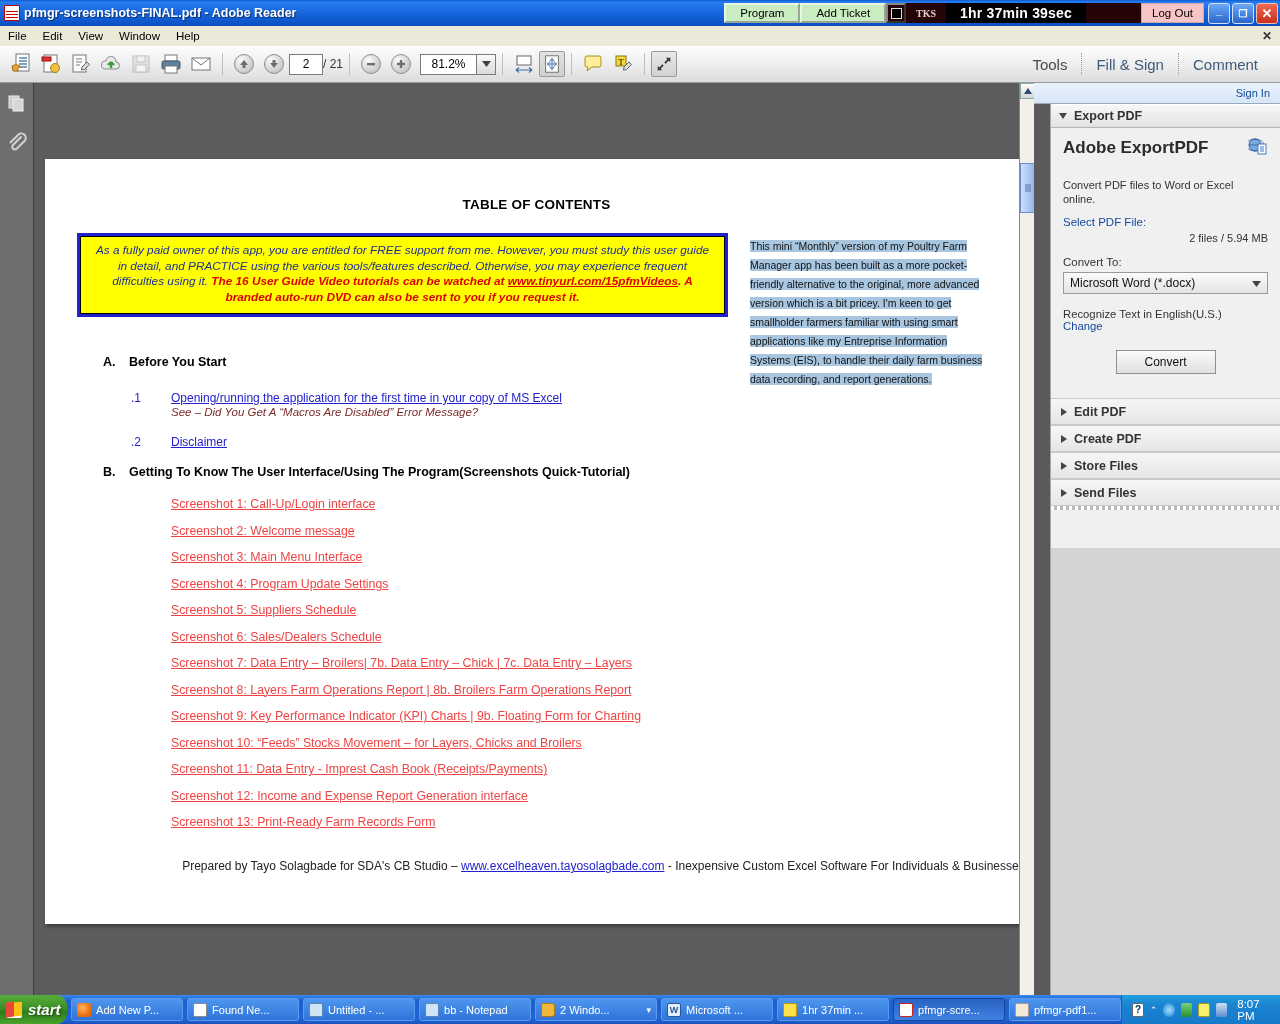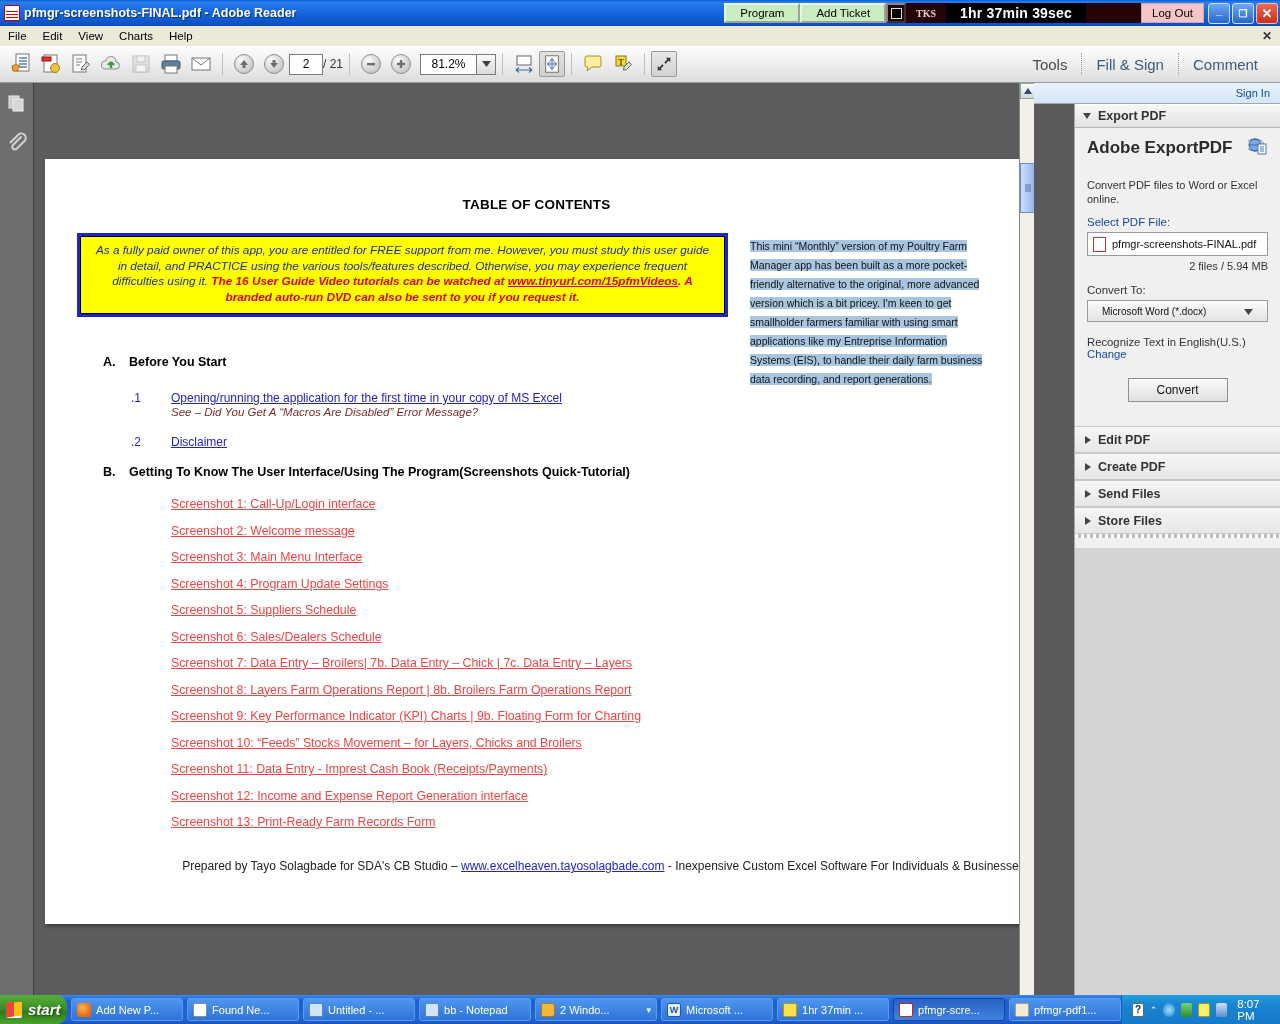--- a/index.html
+++ b/index.html
@@ -186,21 +186,21 @@
 
   
   .signin {
     position: absolute; top: 83px; right: 0; width: 246px; height: 21px;
     background: linear-gradient(180deg,#e9f2fd,#d6e6f8);
     border-bottom: 1px solid #9ab; display:flex; align-items:center; justify-content:flex-end;
     padding-right: 10px;
   }
   .signin span { color: #134a91; font-size: 11px; }
   .rightpanel {
-    position: absolute; top: 104px; right: 0; width: 206px; bottom: 29px;
+    position: absolute; top: 104px; right: 0; width: 230px; bottom: 29px;
     background: #f0f0f0; border-left: 1px solid #a8a8a8;
   }
   .rp-header {
     height: 24px; background: linear-gradient(180deg,#f7f7f7,#e2e2e2);
     border-bottom: 1px solid #b5b5b5; border-top: 1px solid #fff;
     display: flex; align-items: center; padding-left: 8px;
     font-size: 12.5px; font-weight: bold; color: #333;
   }
   .tri { width:0;height:0; margin-right:7px; }
   .tri.down { border-left:4.5px solid transparent; border-right:4.5px solid transparent; border-top:6px solid #444; }
@@ -211,21 +211,21 @@
   .rp-label { font-size: 11.5px; color: #14489e; margin-bottom: 4px; }
   .rp-file {
     background: #fff; border: 1px solid #9a9a9a; height: 24px;
     display: flex; align-items: center; padding: 0 5px; font-size: 11px; color: #111;
   }
   .rp-files { text-align: right; font-size: 11px; color: #333; margin: 4px 0 12px 0; }
   .rp-label2 { font-size: 11.5px; color: #333; margin-bottom: 4px; }
   .rp-select {
     background: linear-gradient(180deg,#fbfbfb,#e3e3e3); border: 1px solid #9a9a9a; height: 22px;
     display: flex; align-items: center; justify-content: space-between;
-    padding: 0 14px; font-size: 10px; color: #111; margin-bottom: 14px;
+    padding: 0 6px; font-size: 12px; color: #111; margin-bottom: 14px;
   }
   .rp-ocr { font-size: 11.3px; color: #333; }
   .rp-change { font-size: 11.3px; color: #14489e; text-decoration: none; display:block; margin-bottom: 18px; }
   .rp-convert {
     width: 100px; height: 24px; margin: 12px auto; display: flex; align-items: center; justify-content: center;
     background: linear-gradient(180deg,#fafafa,#e0e0e0); border: 1px solid #8f8f8f;
     font-size: 12px; color: #111;
   }
   .rp-section {
     height: 27px; border-top: 1px solid #c9c9c9; border-bottom: 1px solid #c9c9c9;
@@ -315,21 +315,21 @@
     </div>
     <div class="wbtn close">
       <span>✕</span>
     </div>
   </div>
 
   <div class="menubar">
     <div class="mi">File</div>
     <div class="mi">Edit</div>
     <div class="mi">View</div>
-    <div class="mi">Charts</div>
+    <div class="mi">Window</div>
     <div class="mi">Help</div>
     <div class="mclose">✕</div>
   </div>
 
   <div class="toolbar">
 
     <div class="tbtn">
       <svg width="24" height="24" viewBox="0 0 24 24">
         <rect x="7" y="2" width="13" height="17" fill="#fff" stroke="#777"></rect>
         <g stroke="#3a6ea5" stroke-width="1.3">
@@ -617,24 +617,20 @@
                 <line x1="12" y1="13" x2="16" y2="13"></line>
               </g>
           </svg>
         </div>
       </div>
 
       <div class="rp-desc">Convert PDF files to Word or Excel online.</div>
 
       <div class="rp-label">Select PDF File:</div>
 
-      <div class="rp-file">
-        <span style="display:inline-block;width:13px;height:15px;background:#fff;border:1px solid #b33;margin-right:6px;position:relative;flex:none"></span>
-        <span>pfmgr-screenshots-FINAL.pdf</span>
-      </div>
 
       <div class="rp-files">2 files / 5.94 MB</div>
 
       <div class="rp-label2">Convert To:</div>
 
       <div class="rp-select">
         <span>Microsoft Word (*.docx)</span>
         <span>
           <svg width="9" height="6" viewBox="0 0 9 6">
               <path d="M0 0 h9 l-4.5 6 z" fill="#444"></path>
@@ -653,25 +649,25 @@
     <div class="rp-section">
       <span class="tri right"></span>
       <span>Edit PDF</span>
     </div>
     <div class="rp-section">
       <span class="tri right"></span>
       <span>Create PDF</span>
     </div>
     <div class="rp-section">
       <span class="tri right"></span>
-      <span>Send Files</span>
+      <span>Store Files</span>
     </div>
     <div class="rp-section">
       <span class="tri right"></span>
-      <span>Store Files</span>
+      <span>Send Files</span>
     </div>
 
     <div class="rp-dash"></div>
     <div style="position:absolute;left:0;right:0;top:444px;bottom:0;background:#d4d4d4"></div>
   </div>
 
   <div class="taskbar">
 
     <div class="startbtn">
       <span class="flag"></span>

